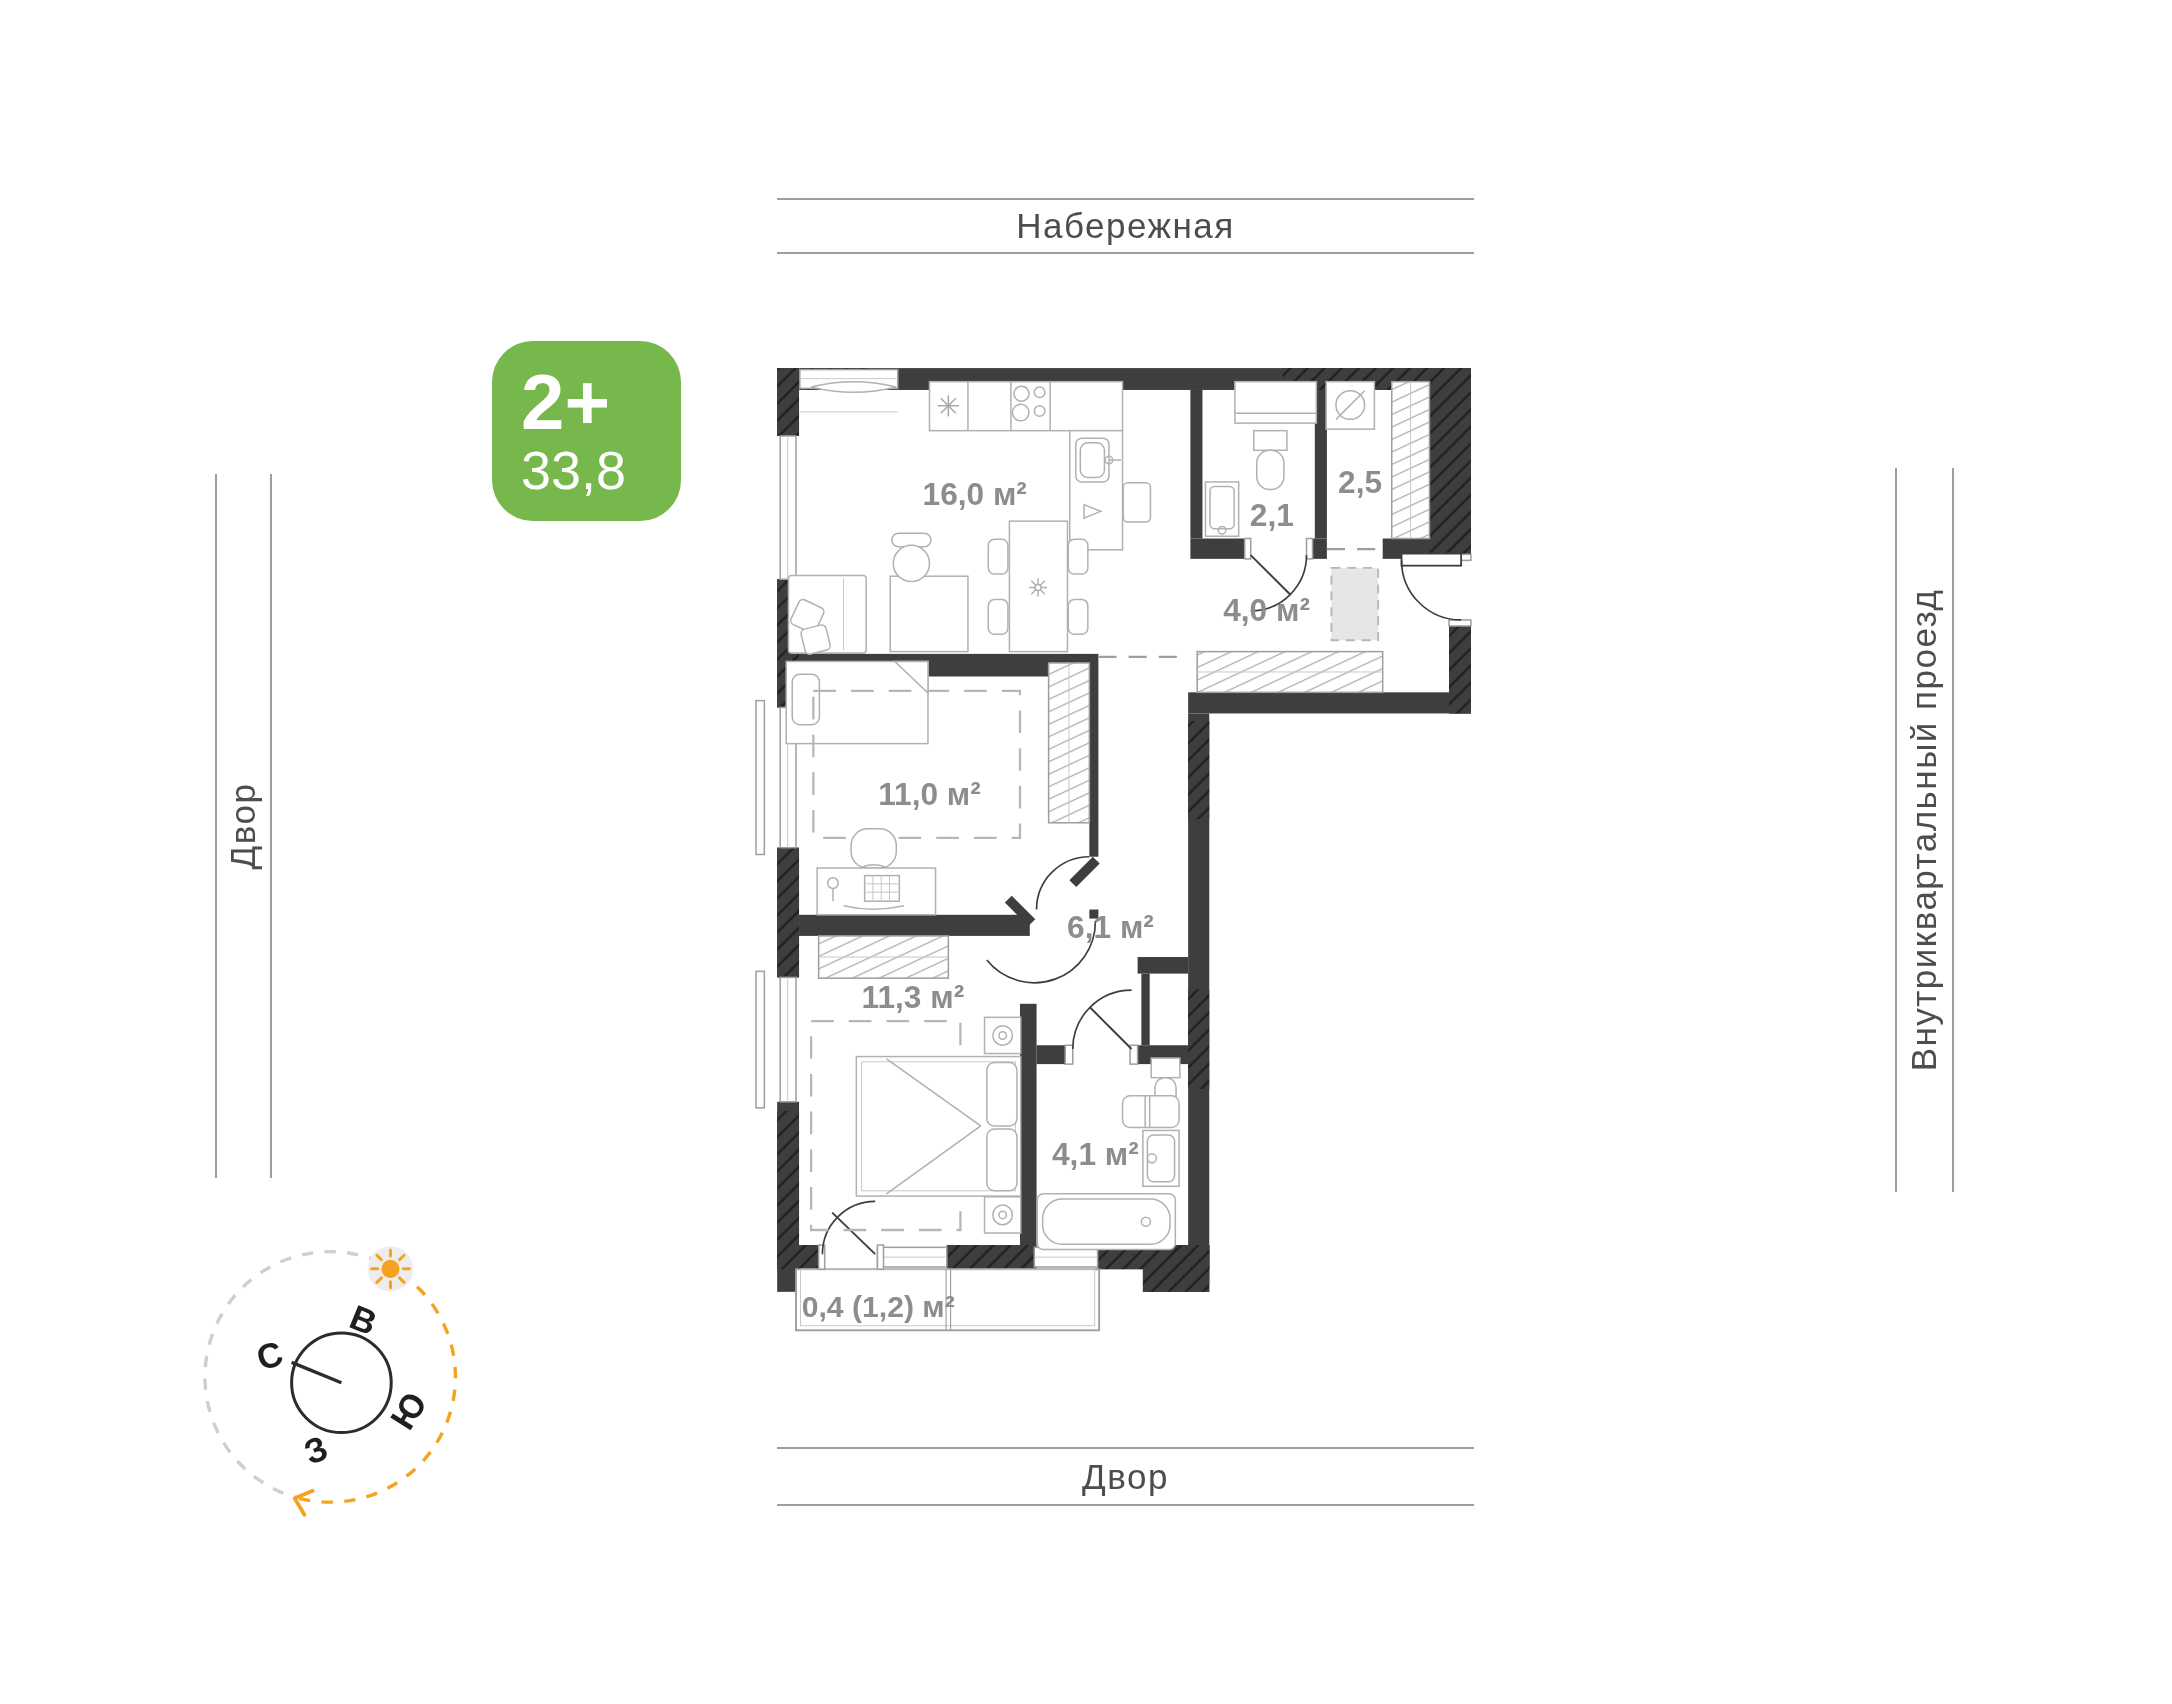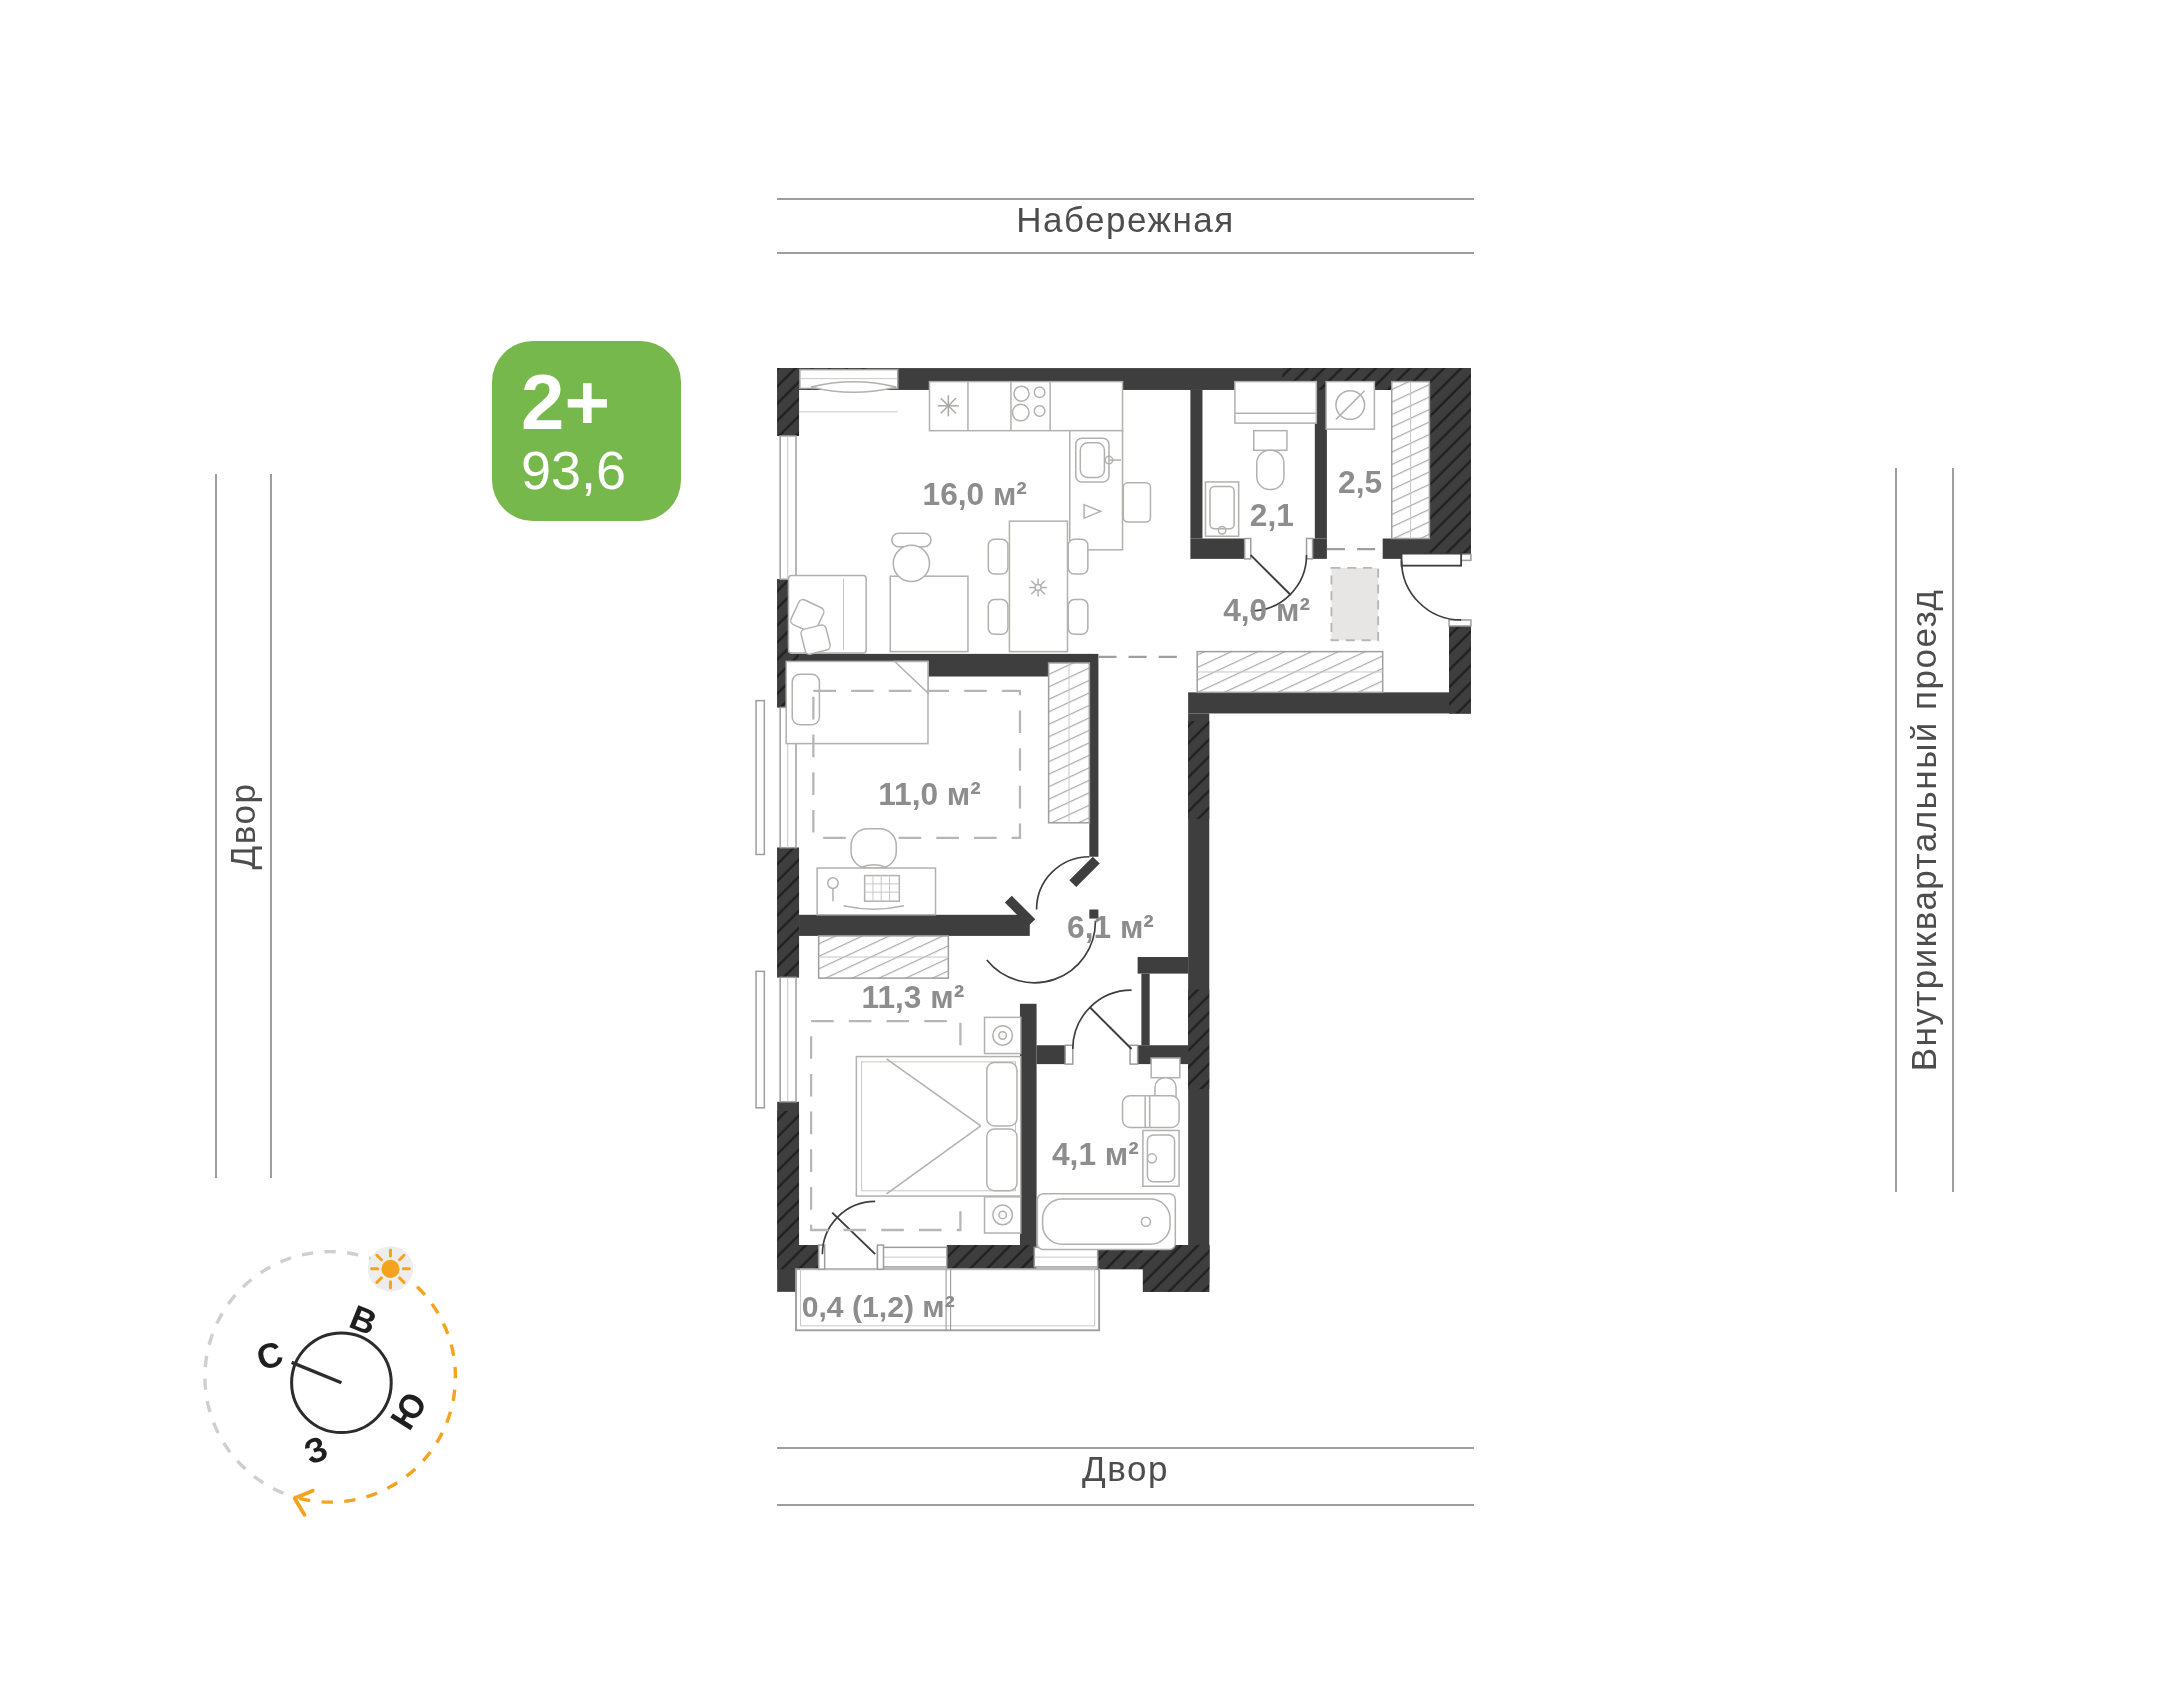--- a/index.html
+++ b/index.html
@@ -3,21 +3,21 @@
 <meta charset="utf-8">
 <style>
   html,body{margin:0;padding:0;background:#ffffff;}
   body{width:2172px;height:1705px;position:relative;overflow:hidden;
        font-family:"Liberation Sans",sans-serif;}
   .page{position:absolute;left:0;top:0;width:2172px;height:1705px;background:#fff;}
 
   
   .street-h{position:absolute;box-sizing:border-box;
     border-top:2.3px solid #9e9e9e;border-bottom:2.3px solid #9e9e9e;
-    display:flex;justify-content:center;
+    display:flex;align-items:center;justify-content:center;
     color:#4d4d4d;font-size:35px;letter-spacing:1.5px;}
   .street-v{position:absolute;box-sizing:border-box;
     border-left:2.3px solid #9e9e9e;border-right:2.3px solid #9e9e9e;
     display:flex;align-items:center;justify-content:center;
     color:#4d4d4d;font-size:35px;letter-spacing:1.5px;}
   .street-v span{transform:rotate(-90deg);white-space:nowrap;display:block;}
   #street-top{left:777px;top:198px;width:697px;height:56px;}
   #street-bottom{left:777px;top:1447px;width:697px;height:59px;}
   #street-left{left:215px;top:474px;width:57px;height:704px;}
   #street-right{left:1895px;top:468px;width:59px;height:724px;}
@@ -63,21 +63,21 @@
   </div>
   <div id="street-left" class="street-v">
     <span>Двор</span>
   </div>
   <div id="street-right" class="street-v">
     <span>Внутриквартальный проезд</span>
   </div>
 
   <div class="badge">
     <div class="rooms">2+</div>
-    <div class="area">93,6</div>
+    <div class="area">33,8</div>
   </div>
 
   <svg id="plan" viewBox="990 470 980 1340">
     <defs>
       <pattern id="wallhatch" width="16" height="16" patternUnits="userSpaceOnUse" patternTransform="rotate(45)">
         <rect width="16" height="16" fill="#3e3e3e"></rect>
         <line x1="2" y1="0" x2="2" y2="16" stroke="#1f1f1f" stroke-width="3"></line>
       </pattern>
       <pattern id="rackhatch" width="15" height="15" patternUnits="userSpaceOnUse" patternTransform="rotate(65)">
         <rect width="15" height="15" fill="#ffffff"></rect>

